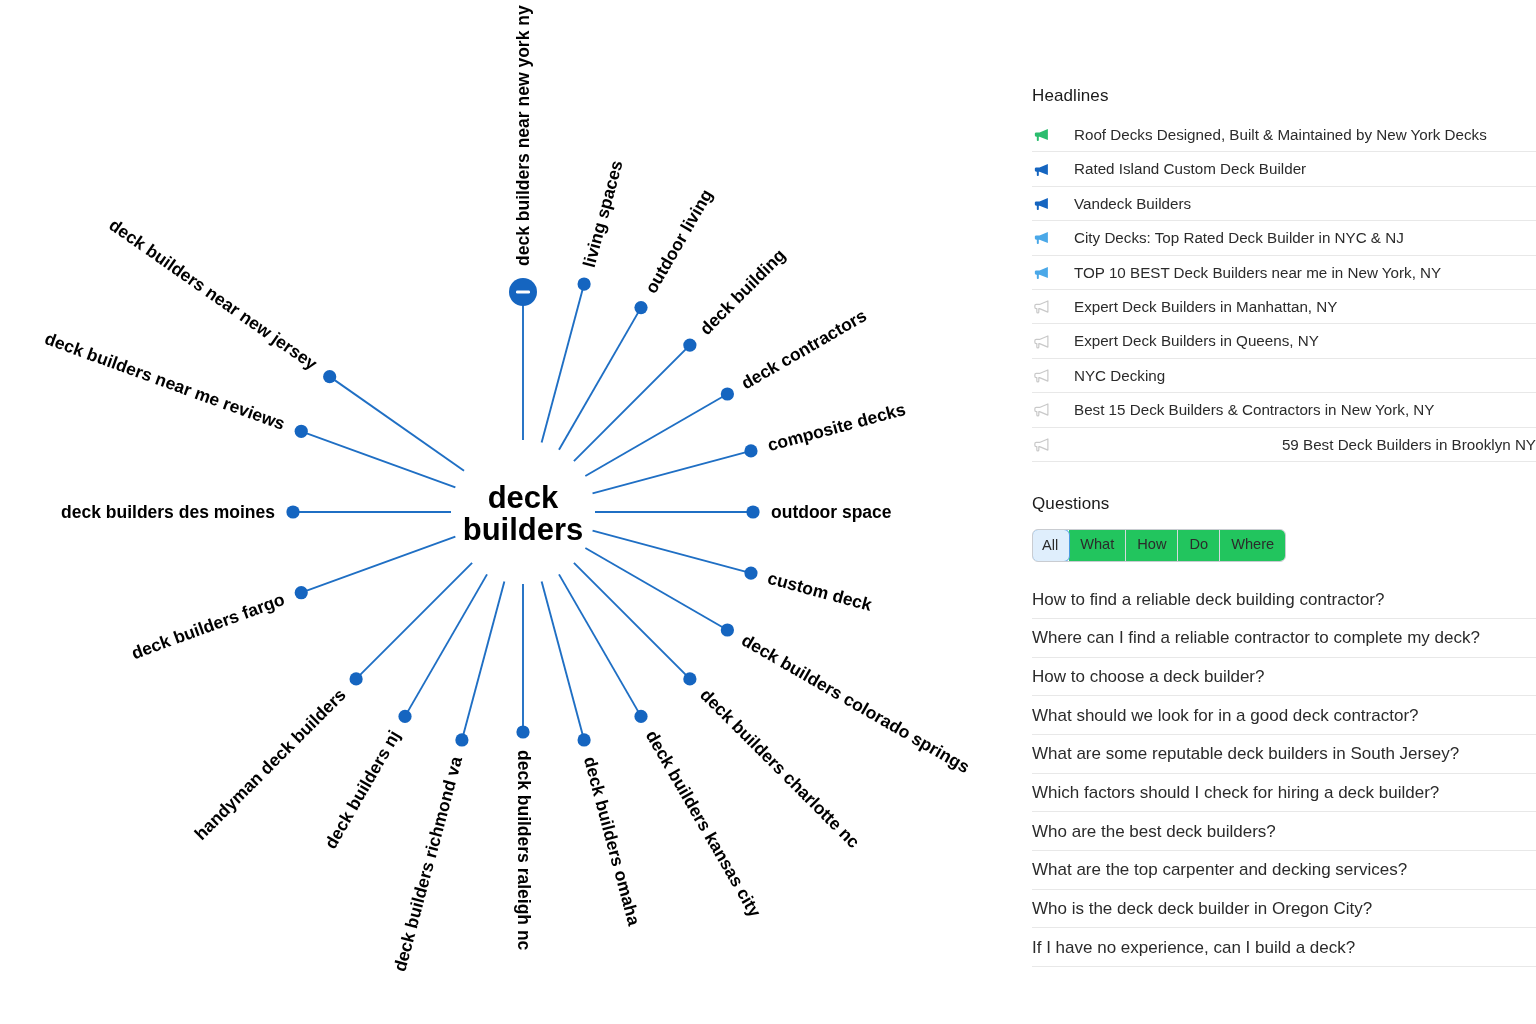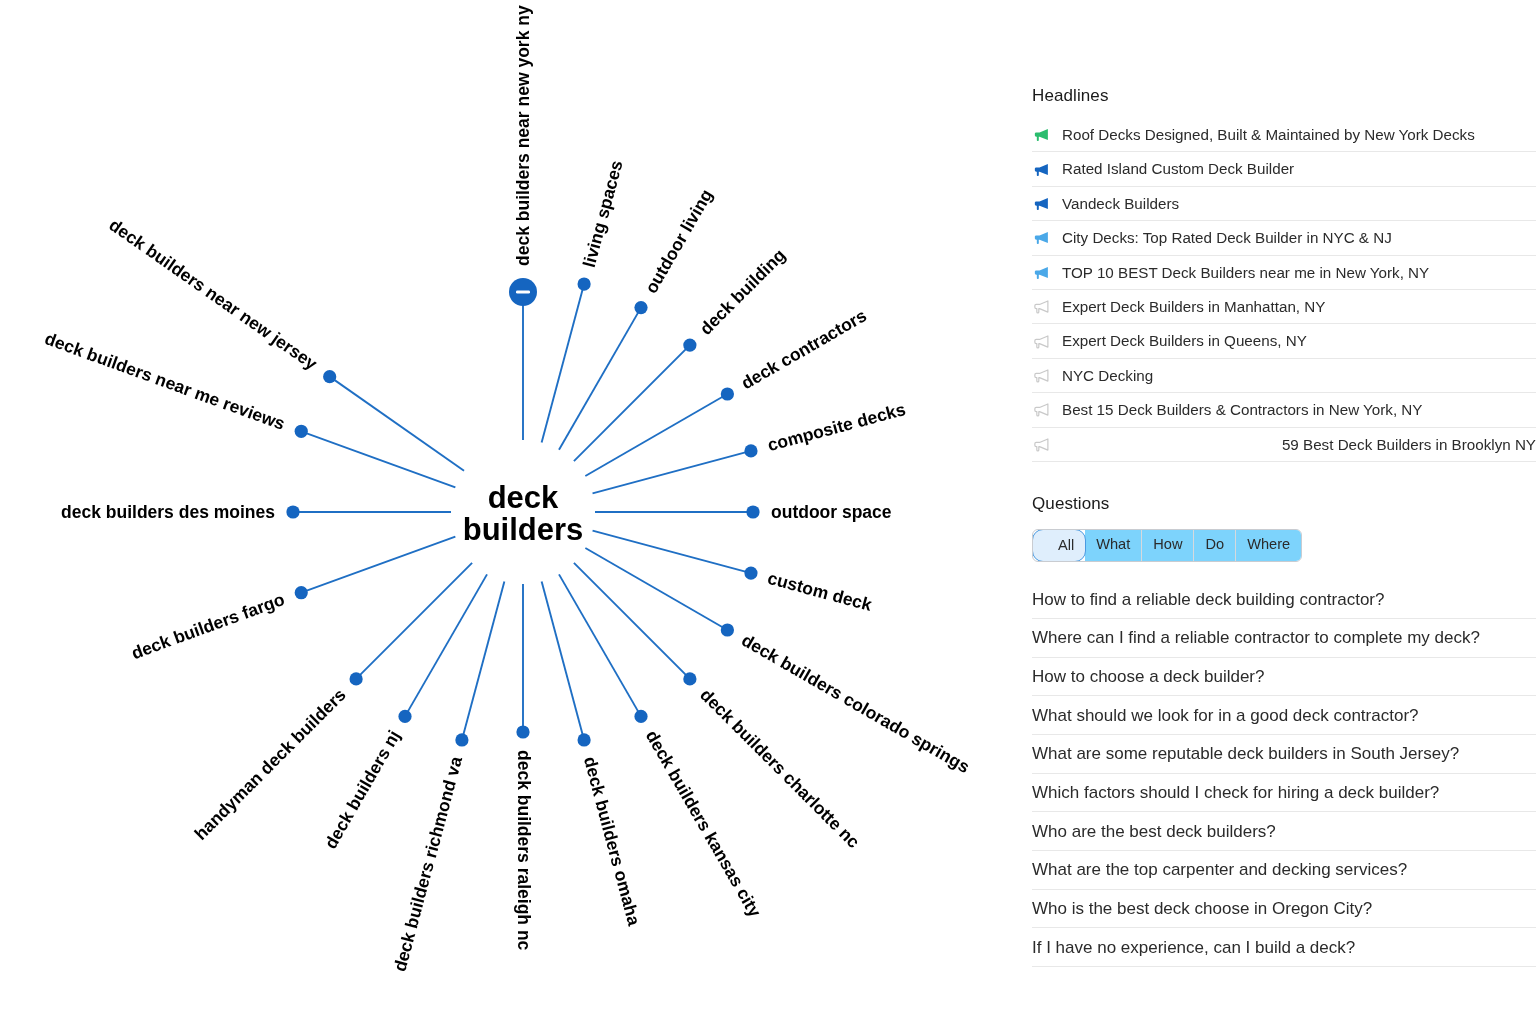--- a/index.html
+++ b/index.html
@@ -94,21 +94,21 @@
     width: 504px;
   }
 
   #headlines-list {
     margin-top: 12px;
   }
 
   .headline-row {
     display: flex;
     align-items: center;
-    gap: 12px;
+    gap: 24px;
     height: 33.4px;
     border-bottom: 1px solid #e8e8e8;
     padding-left: 1px;
   }
   .headline-row:last-child { border-bottom: 1px solid #e8e8e8; justify-content: space-between; }
 
   .headline-text {
     font-size: 15.2px;
     color: #2b2b2b;
     line-height: 1;
@@ -136,32 +136,32 @@
     border-radius: 6px;
     overflow: hidden;
     background: #fff;
   }
 
   .q-tab {
     font-size: 14.6px;
     color: #2b2b2b;
     padding: 5px 11px 6px 11px;
     border-right: 1px solid #d6d9dd;
-    background: #7dd3fc;
+    background: #22c55e;
     line-height: 1.25;
     cursor: pointer;
     user-select: none;
   }
   .q-tab:last-child { border-right: none; }
   .q-tab.selected {
     background: #dfeefc;
     border: 1px solid #4a9ae0;
-    border-radius: 11px;
+    border-radius: 6px;
     margin: -1px;
-    padding: 6px 11px 7px 25px;
+    padding: 6px 11px 7px 9px;
     position: relative;
     z-index: 2;
   }
 
   #questions-list {
     margin-top: 18px;
   }
 
   .question-row {
     display: flex;
@@ -356,21 +356,21 @@
           <div class="question-row">
             <span class="question-text">Which factors should I check for hiring a deck builder?</span>
           </div>
           <div class="question-row">
             <span class="question-text">Who are the best deck builders?</span>
           </div>
           <div class="question-row">
             <span class="question-text">What are the top carpenter and decking services?</span>
           </div>
           <div class="question-row">
-            <span class="question-text">Who is the best deck choose in Oregon City?</span>
+            <span class="question-text">Who is the deck deck builder in Oregon City?</span>
           </div>
           <div class="question-row">
             <span class="question-text">If I have no experience, can I build a deck?</span>
           </div>
         </div>
     </div>
 
   </div>
 </div>
 

